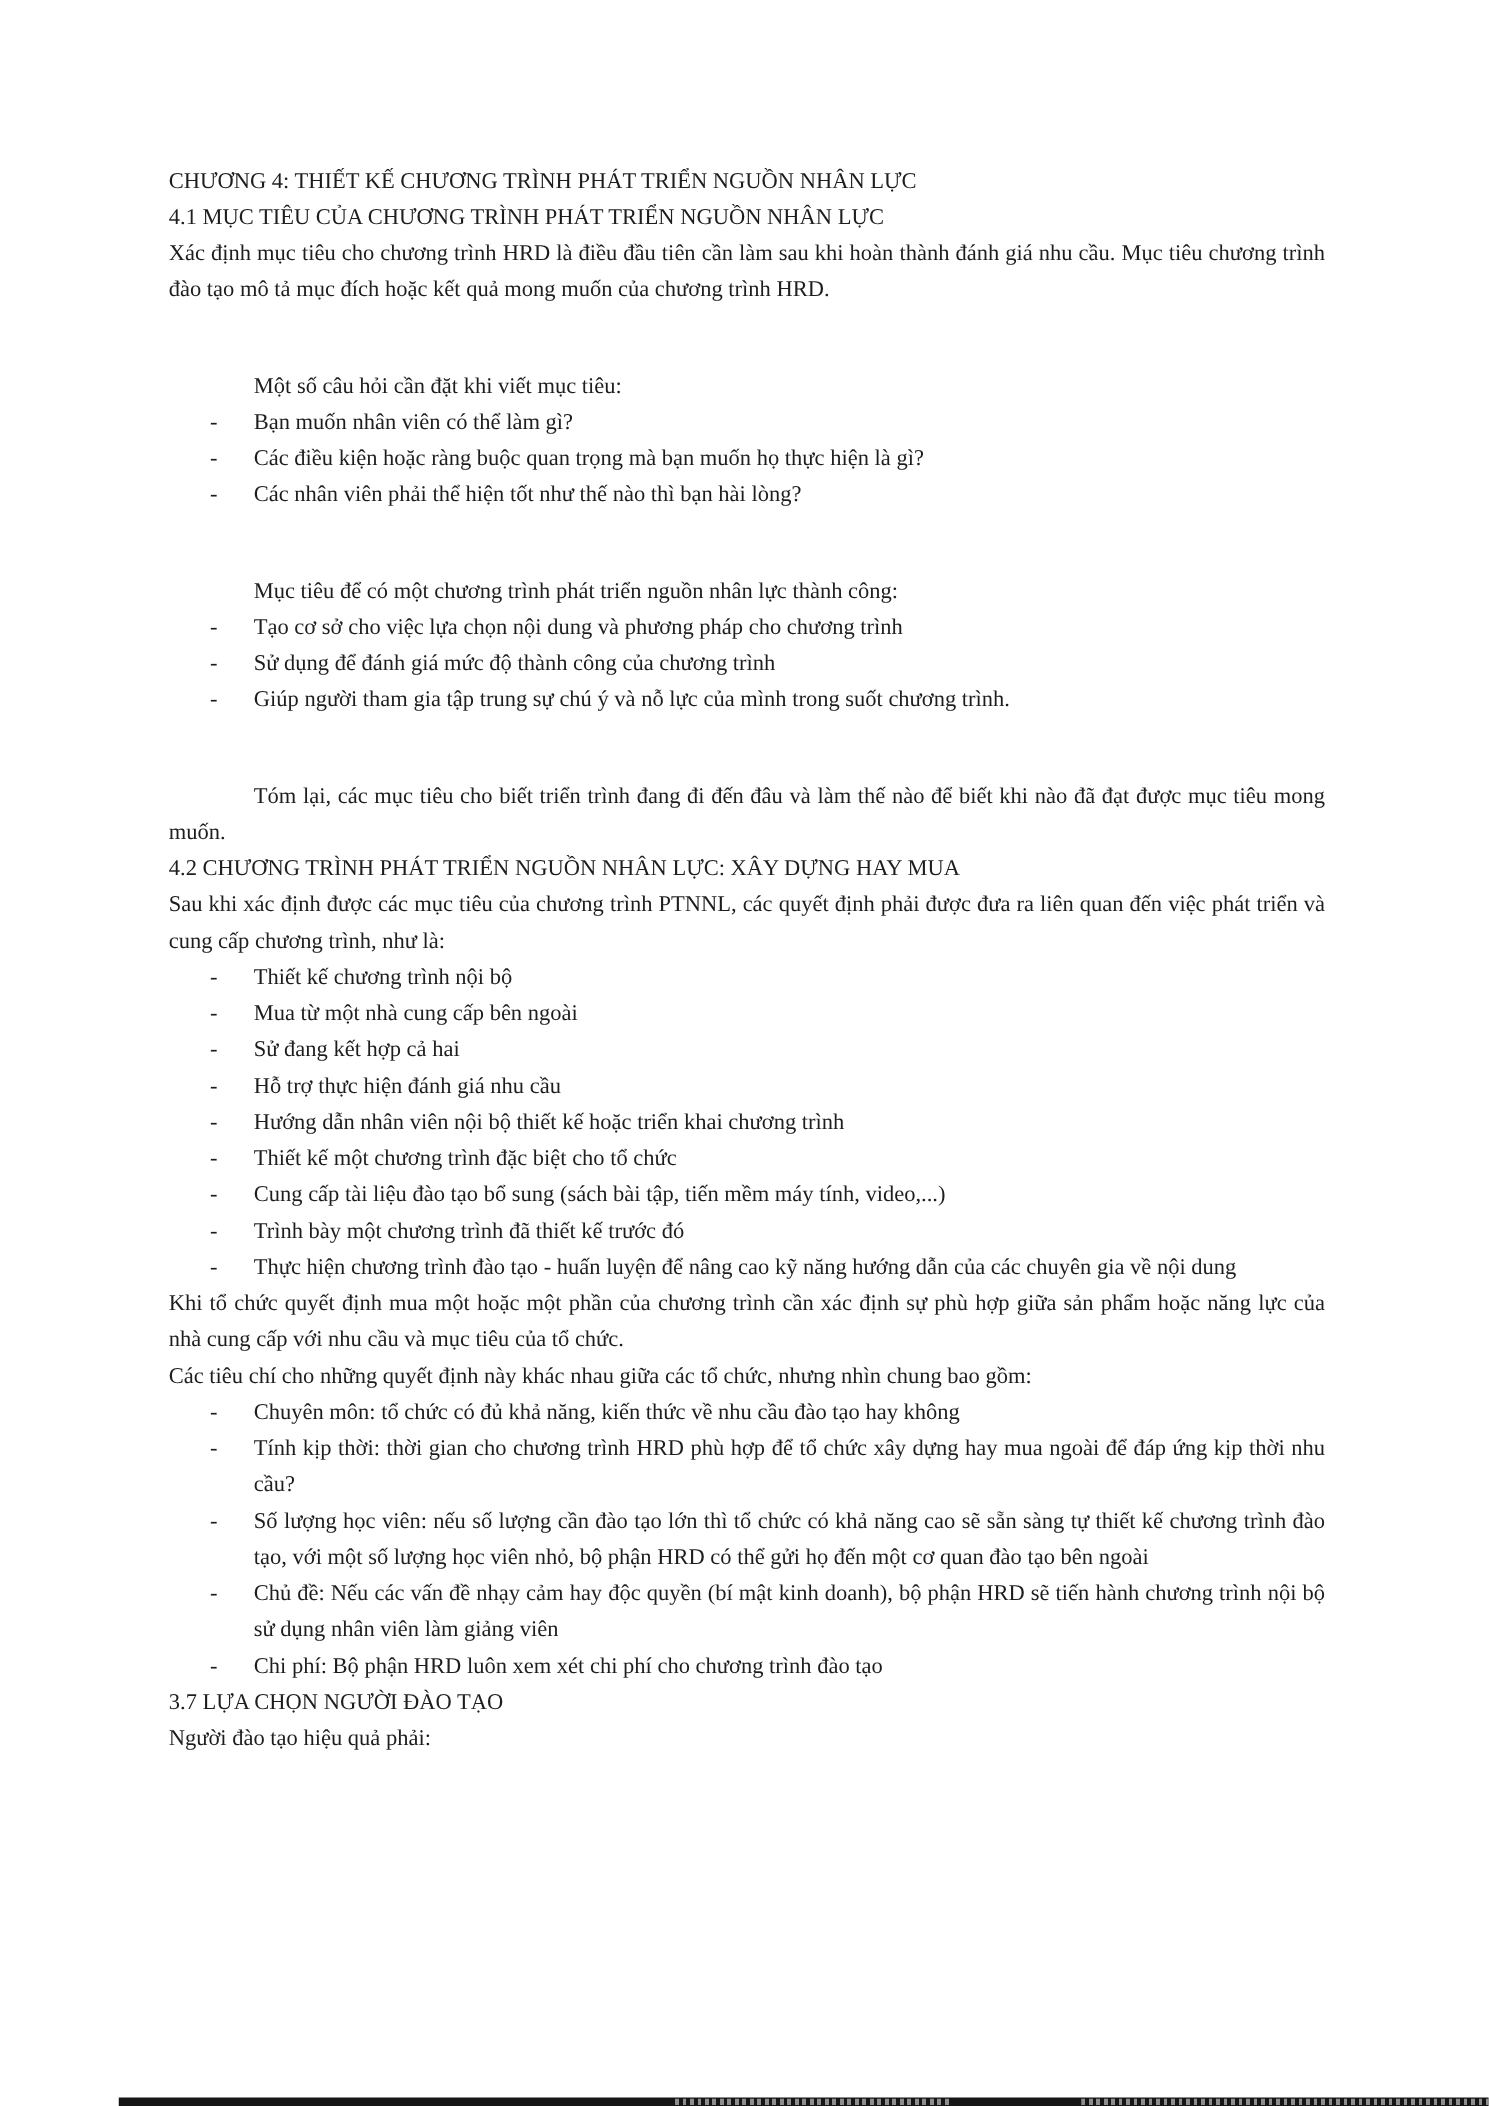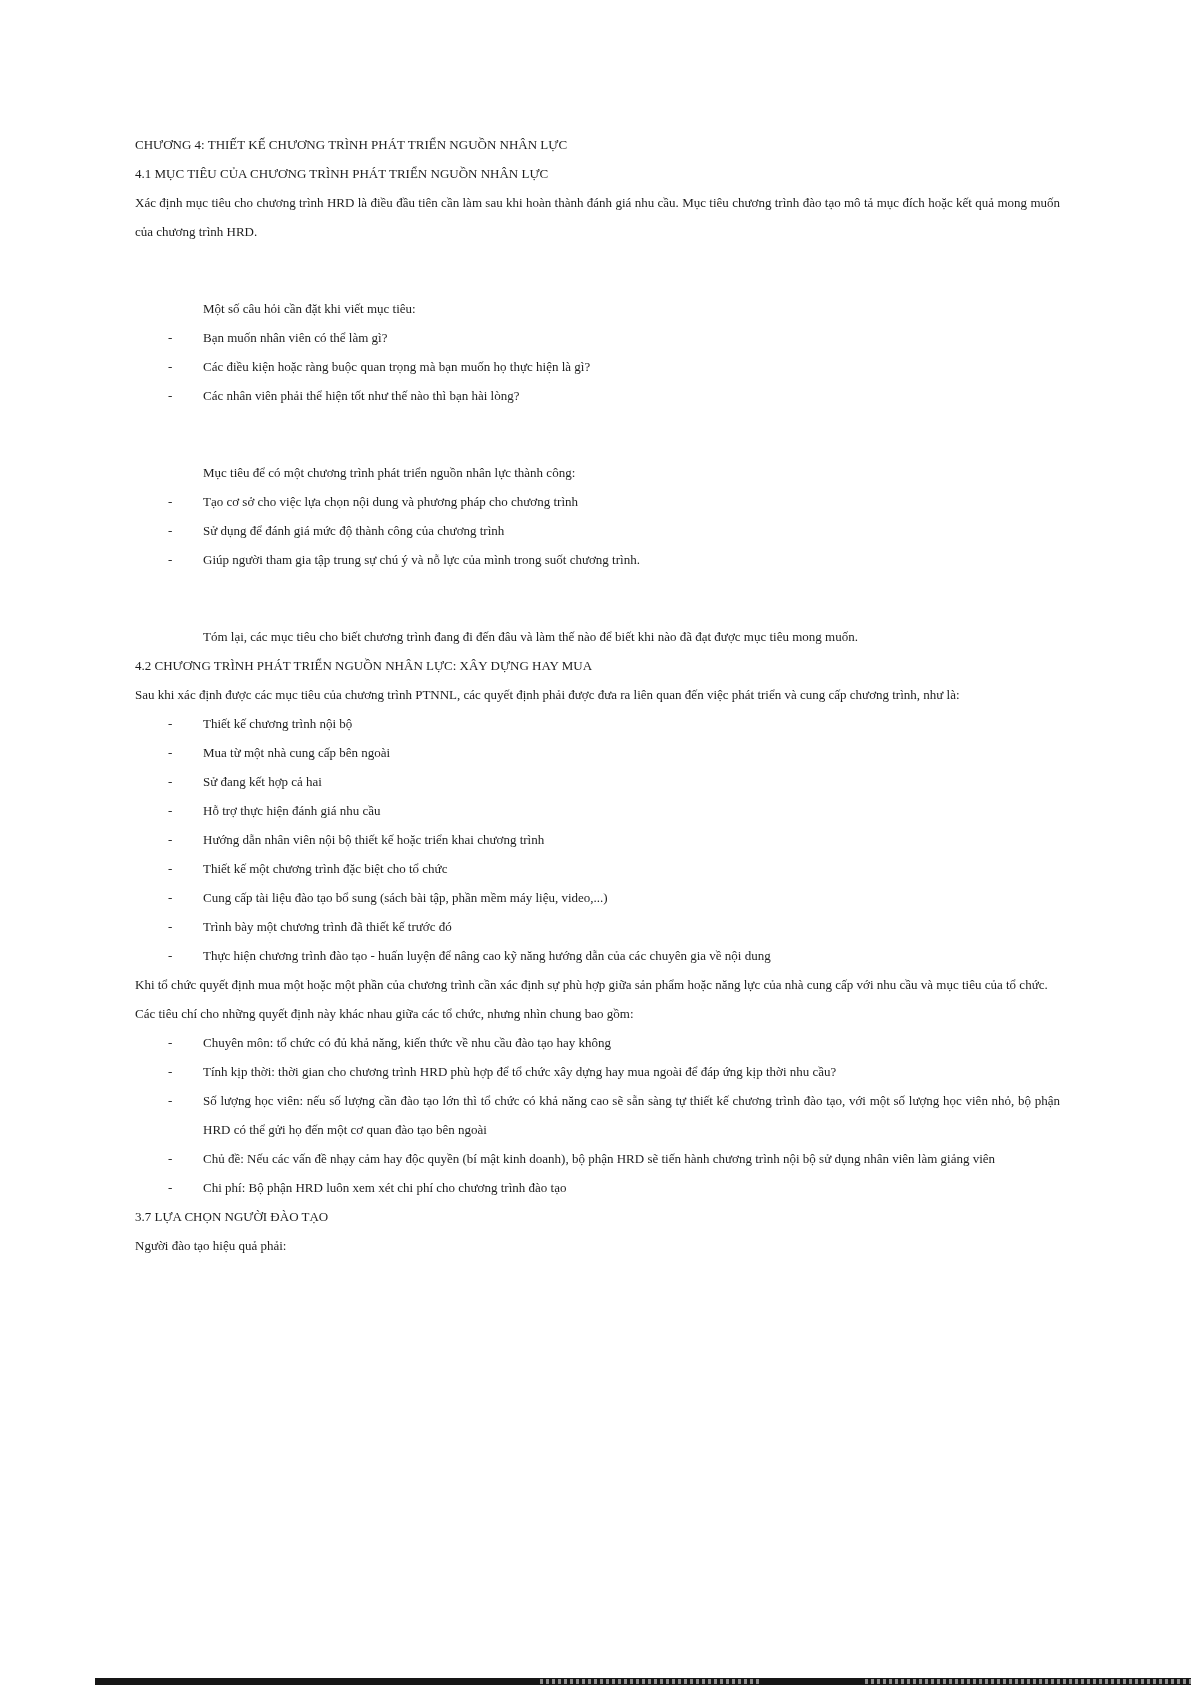--- a/index.html
+++ b/index.html
@@ -13,21 +13,21 @@
     position: relative;
     overflow: hidden;
     font-family: "Liberation Serif", "DejaVu Serif", serif;
     color: #1d1d1d;
   }
   .doc {
     position: absolute;
     top: 130px;
     left: 135px;
     width: 925px;
-    font-size: 13px;
+    font-size: 18px;
     line-height: 29px;
     font-family: Liberation Serif, serif;
   }
   .block {
     margin: 0;
     text-align: justify;
   }
   .heading {
     text-align: left;
     white-space: nowrap;
@@ -93,21 +93,21 @@
       <span class="btext">Tạo cơ sở cho việc lựa chọn nội dung và phương pháp cho chương trình</span>
     </div>
     <div class="block bullet">
       <span class="marker">-</span>
       <span class="btext">Sử dụng để đánh giá mức độ thành công của chương trình</span>
     </div>
     <div class="block bullet">
       <span class="marker">-</span>
       <span class="btext">Giúp người tham gia tập trung sự chú ý và nỗ lực của mình trong suốt chương trình.</span>
     </div>
-    <div class="block pi">Tóm lại, các mục tiêu cho biết chương trình đang đi đến đâu và làm thế nào để biết khi nào đã đạt được mục tiêu mong muốn.</div>
+    <div class="block pi">Tóm lại, các mục tiêu cho biết triển trình đang đi đến đâu và làm thế nào để biết khi nào đã đạt được mục tiêu mong muốn.</div>
     <div class="block heading">4.2 CHƯƠNG TRÌNH PHÁT TRIỂN NGUỒN NHÂN LỰC: XÂY DỰNG HAY MUA</div>
     <div class="block para">Sau khi xác định được các mục tiêu của chương trình PTNNL, các quyết định phải được đưa ra liên quan đến việc phát triển và cung cấp chương trình, như là:</div>
     <div class="block bullet">
       <span class="marker">-</span>
       <span class="btext">Thiết kế chương trình nội bộ</span>
     </div>
     <div class="block bullet">
       <span class="marker">-</span>
       <span class="btext">Mua từ một nhà cung cấp bên ngoài</span>
     </div>
@@ -122,21 +122,21 @@
     <div class="block bullet">
       <span class="marker">-</span>
       <span class="btext">Hướng dẫn nhân viên nội bộ thiết kế hoặc triển khai chương trình</span>
     </div>
     <div class="block bullet">
       <span class="marker">-</span>
       <span class="btext">Thiết kế một chương trình đặc biệt cho tổ chức</span>
     </div>
     <div class="block bullet">
       <span class="marker">-</span>
-      <span class="btext">Cung cấp tài liệu đào tạo bổ sung (sách bài tập, phần mềm máy liệu, video,...)</span>
+      <span class="btext">Cung cấp tài liệu đào tạo bổ sung (sách bài tập, tiến mềm máy tính, video,...)</span>
     </div>
     <div class="block bullet">
       <span class="marker">-</span>
       <span class="btext">Trình bày một chương trình đã thiết kế trước đó</span>
     </div>
     <div class="block bullet">
       <span class="marker">-</span>
       <span class="btext">Thực hiện chương trình đào tạo - huấn luyện để nâng cao kỹ năng hướng dẫn của các chuyên gia về nội dung</span>
     </div>
     <div class="block para">Khi tổ chức quyết định mua một hoặc một phần của chương trình cần xác định sự phù hợp giữa sản phẩm hoặc năng lực của nhà cung cấp với nhu cầu và mục tiêu của tổ chức.</div>

